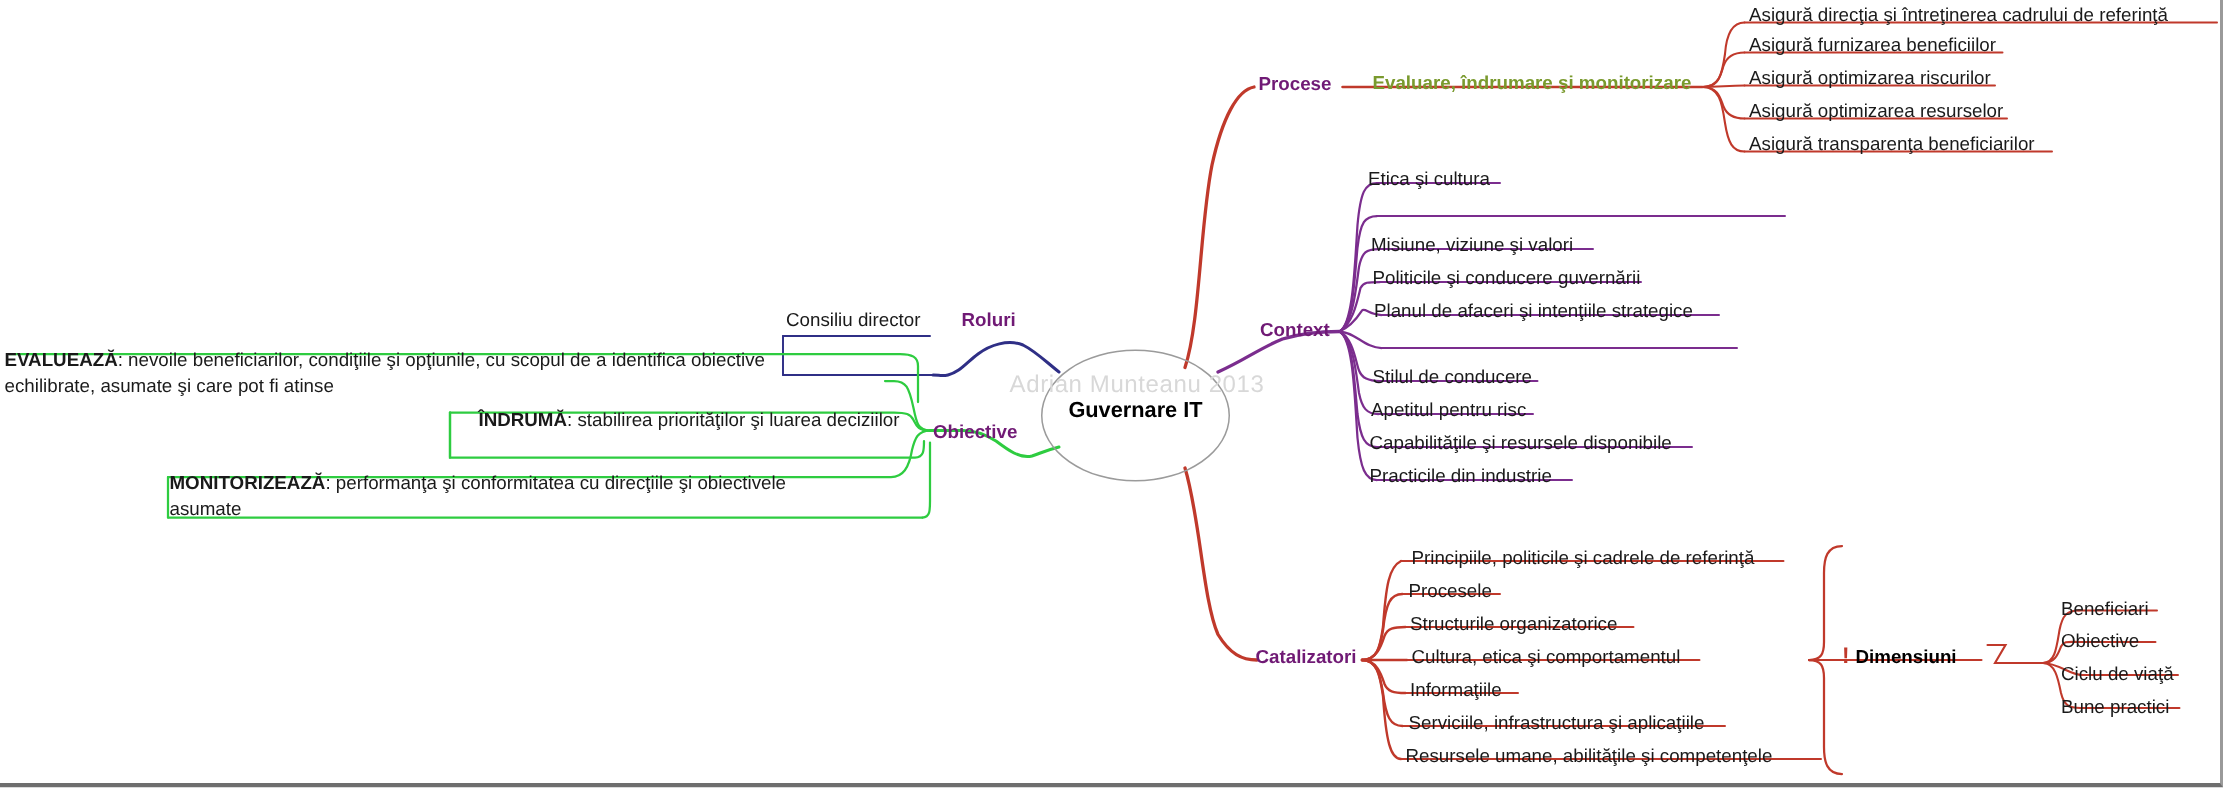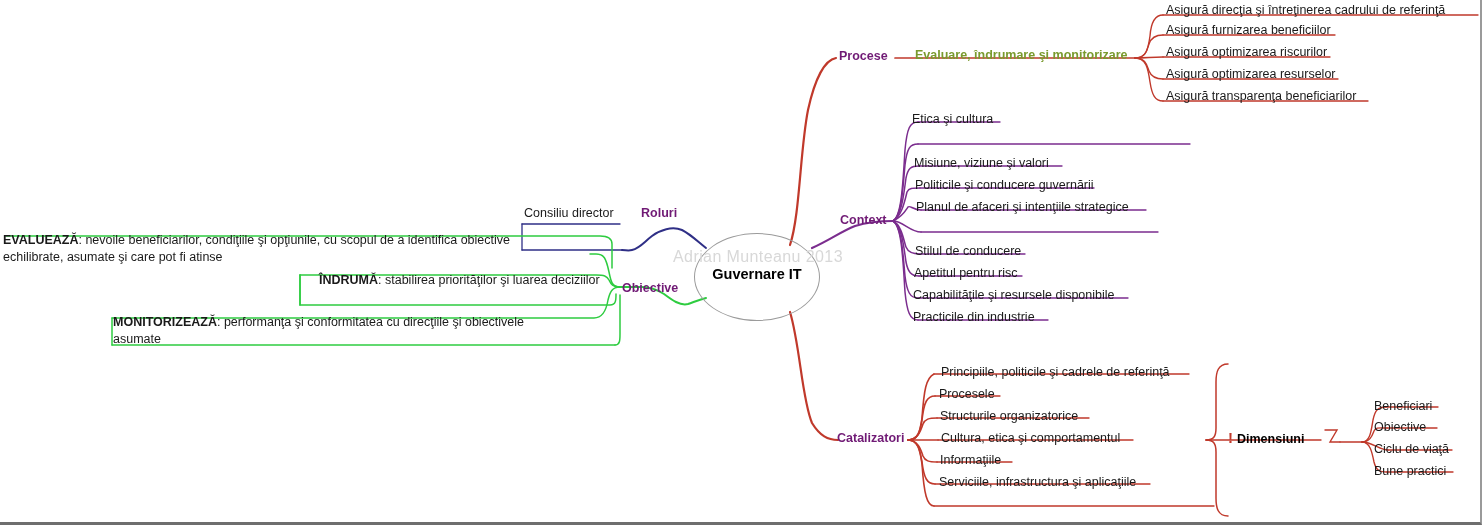--- a/index.html
+++ b/index.html
@@ -210,20 +210,21 @@
   <div class="node leaf" style="left:913px; top:310px;">Practicile din industrie</div>
 
   <div class="node branch-label c-crimson" style="left:837px; top:431px;">Catalizatori</div>
 
   <div class="node leaf" style="left:941px; top:365px;">Principiile, politicile şi cadrele de referinţă</div>
   <div class="node leaf" style="left:939px; top:387px;">Procesele</div>
   <div class="node leaf" style="left:940px; top:409px;">Structurile organizatorice</div>
   <div class="node leaf" style="left:941px; top:431px;">Cultura, etica şi comportamentul</div>
   <div class="node leaf" style="left:940px; top:453px;">Informaţiile</div>
   <div class="node leaf" style="left:939px; top:475px;">Serviciile, infrastructura şi aplicaţiile</div>
+  <div class="node leaf" style="left:937px; top:497px;">Resursele umane, abilităţile şi competenţele</div>
 
   <div class="node" style="left:1228px; top:430px;">
     <span class="bang">!</span><span class="branch-label c-black">Dimensiuni</span>
   </div>
 
   <div class="node leaf" style="left:1374px; top:399px;">Beneficiari</div>
   <div class="node leaf" style="left:1374px; top:420px;">Obiective</div>
   <div class="node leaf" style="left:1374px; top:442px;">Ciclu de viaţă</div>
   <div class="node leaf" style="left:1374px; top:464px;">Bune practici</div>
 

